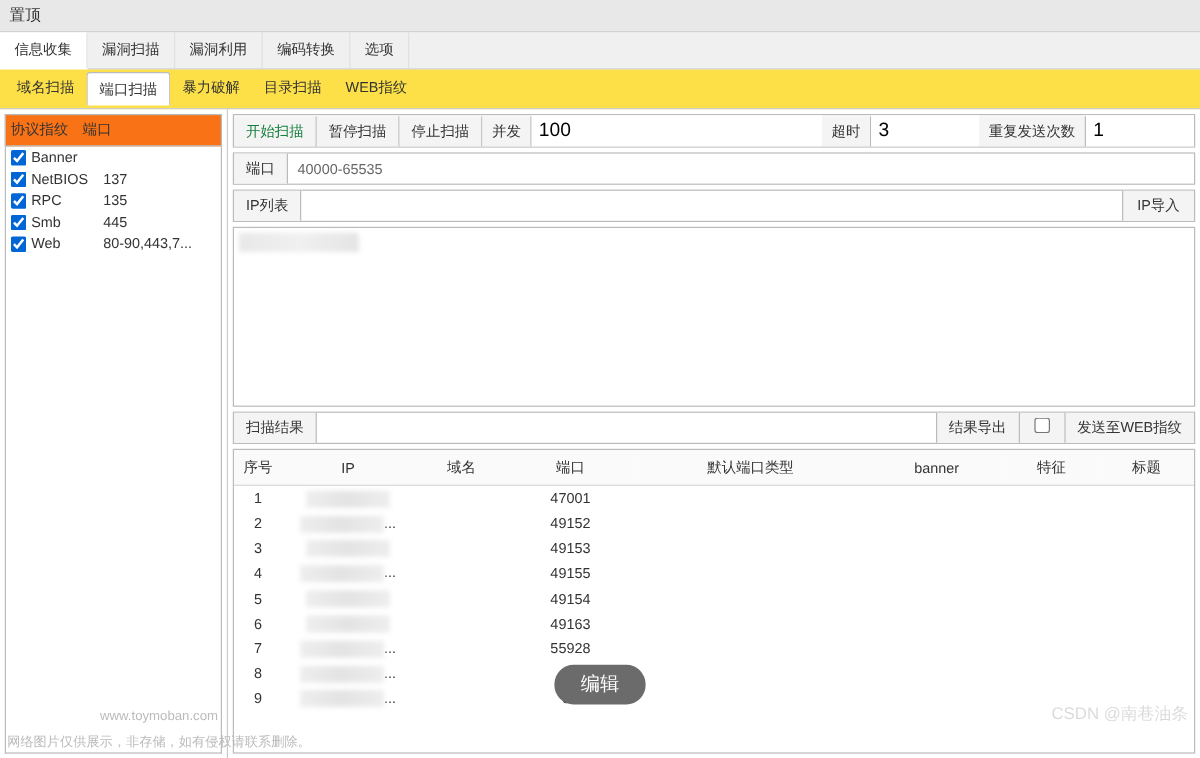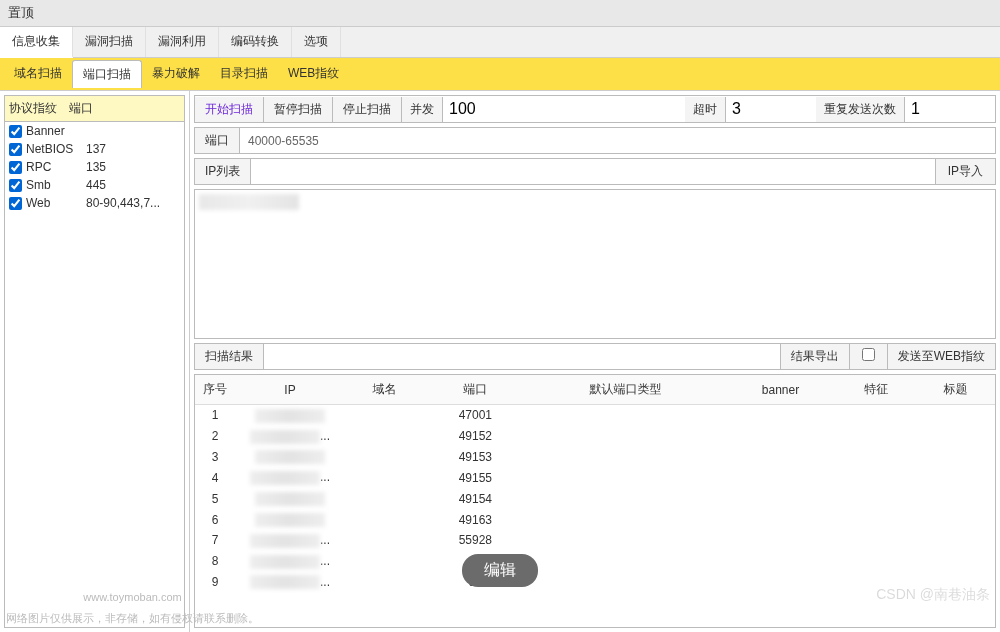--- a/index.html
+++ b/index.html
@@ -66,21 +66,21 @@
   width: 190px;
   border-right: 1px solid #ccc;
   padding: 4px;
   display: flex;
   flex-direction: column;
 }
 .panel-header {
   display: flex;
   padding: 4px;
   border: 1px solid #bbb;
-  background: #fef9c3;
+  background: #f97316;
   font-weight: normal;
 }
 .panel-header span:first-child { flex: 0 0 60px; }
 .proto-list {
   border: 1px solid #bbb;
   border-top: none;
   flex: 1;
 }
 .proto-row {
   display: flex;
@@ -106,21 +106,21 @@
   align-items: center;
   gap: 0;
   border: 1px solid #bbb;
 }
 .toolbar-row .btn {
   padding: 4px 10px;
   border-right: 1px solid #bbb;
   background: #f4f4f4;
   cursor: pointer;
 }
-.toolbar-row .btn.disabled { color: #6d28d9; }
+.toolbar-row .btn.disabled { color: #15803d; }
 .toolbar-row .lbl {
   padding: 4px 8px;
   background: #f4f4f4;
   border-right: 1px solid #bbb;
 }
 .toolbar-row input {
   border: none;
   padding: 4px 6px;
   font-size: 16px;
 }

